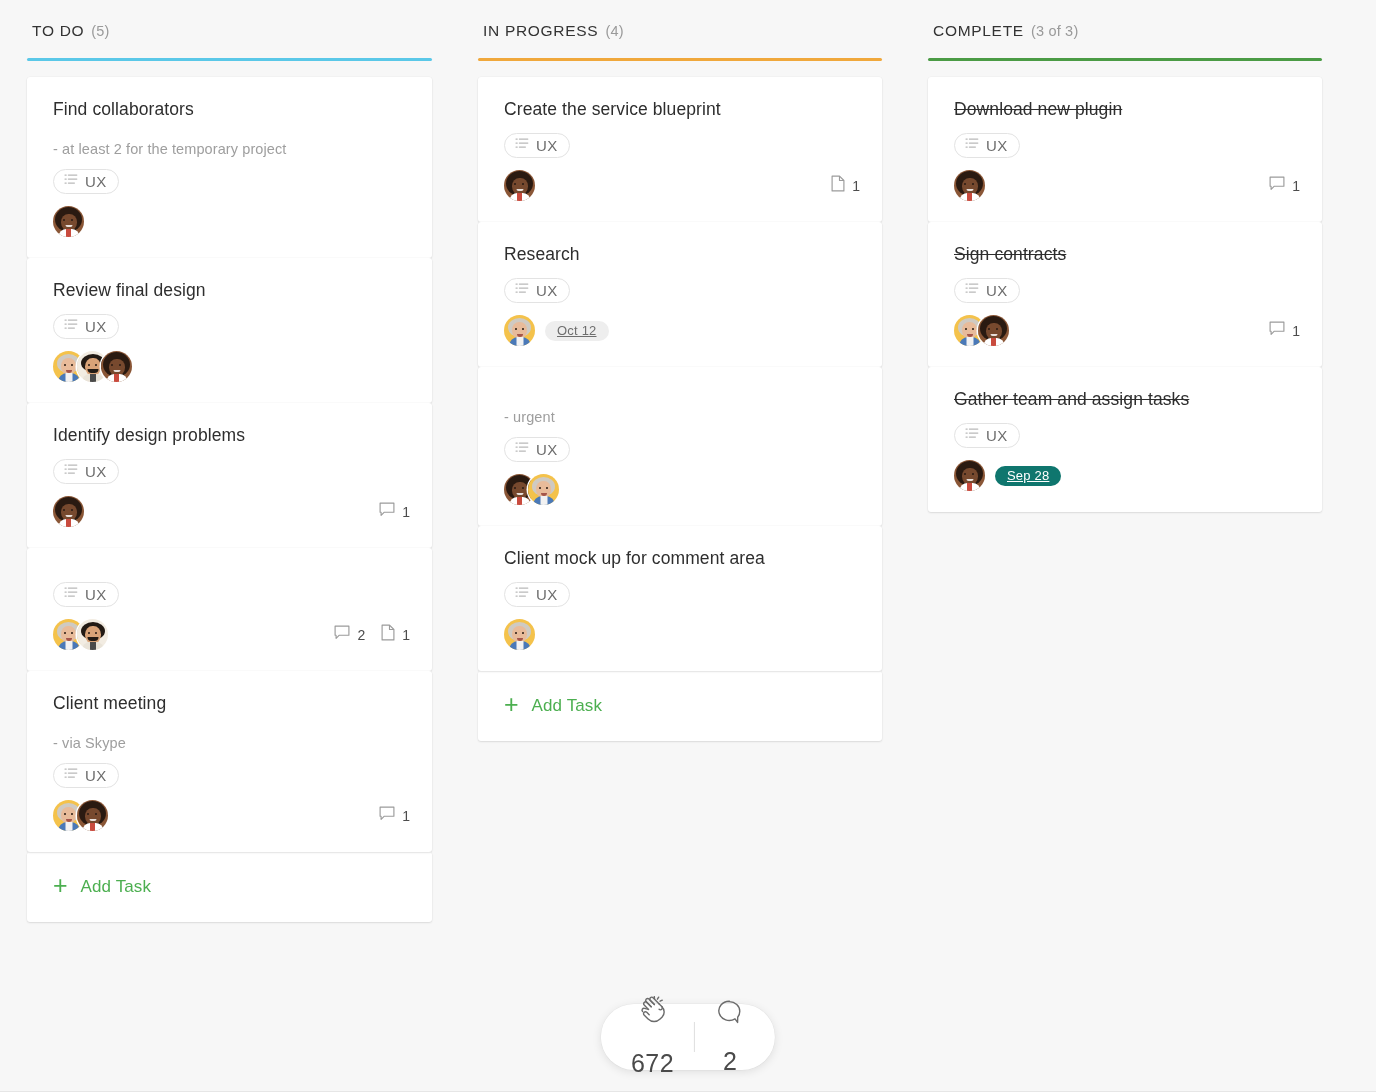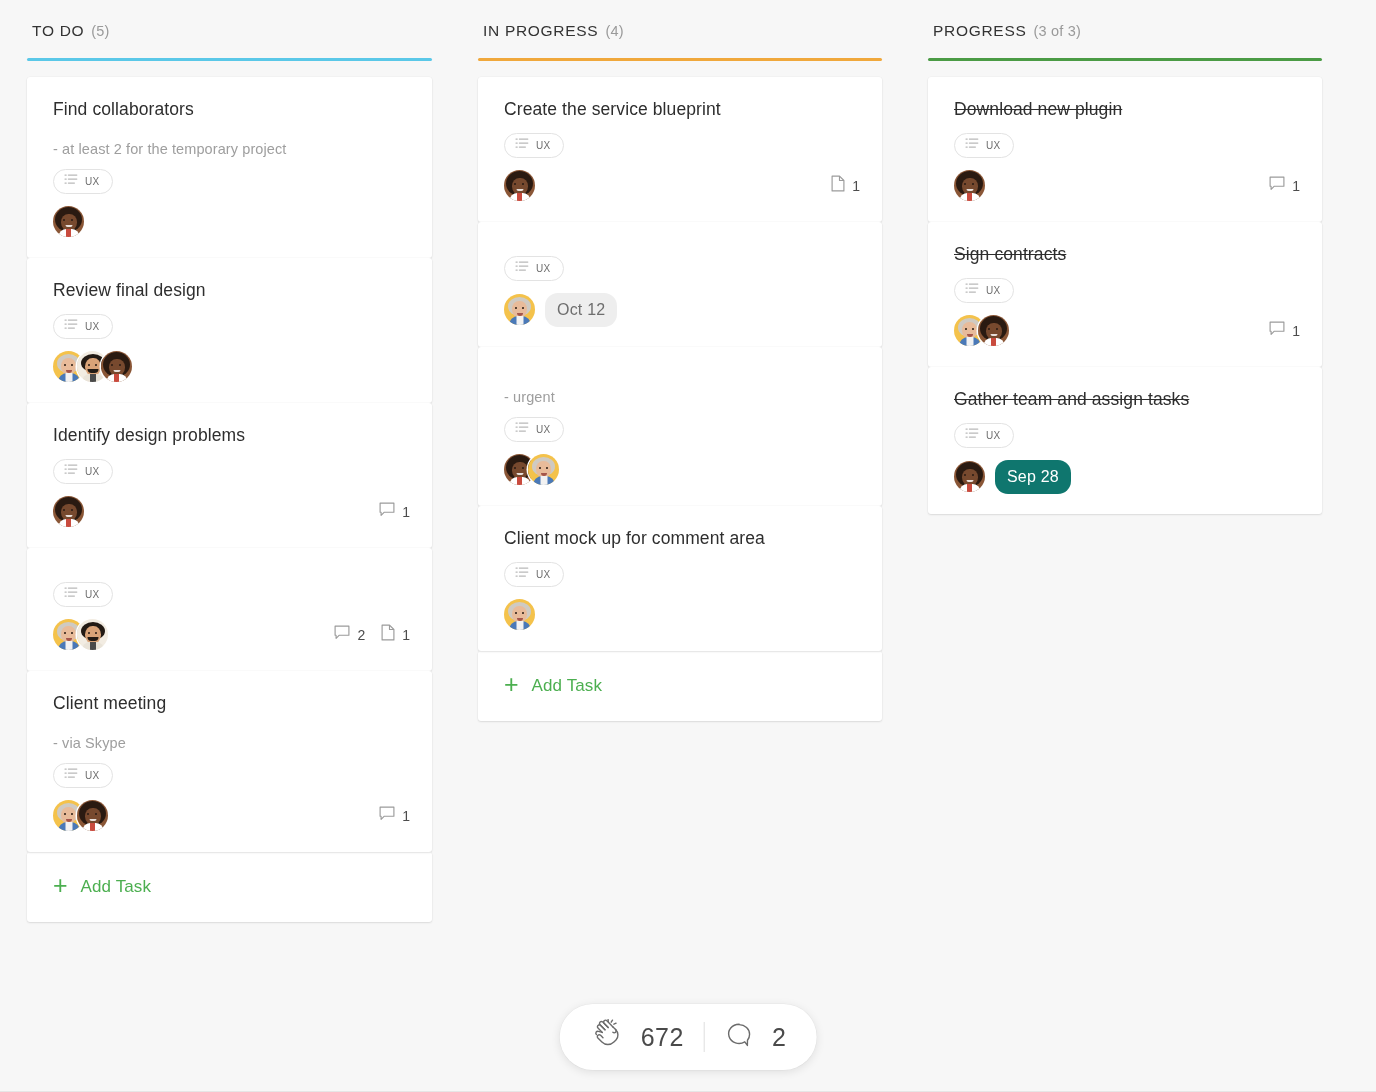--- a/index.html
+++ b/index.html
@@ -84,21 +84,21 @@
     align-items: center;
     gap: 7px;
     border: 1px solid #e3e3e3;
     border-radius: 13px;
     padding: 3px 12px 3px 10px;
     margin-top: 12px;
     background: #fff;
     height: 25px;
   }
   .tag-label {
-    font-size: 10px;
+    font-size: 15px;
     color: #6d6d6d;
     letter-spacing: 0.3px;
     text-align: right;
   }
 
   .card-footer {
     margin-top: 12px;
     display: flex;
     align-items: center;
     justify-content: space-between;
@@ -157,25 +157,26 @@
   .av-stache .body::after { content:""; position:absolute; left:50%; transform:translateX(-50%); top:0; width:6px; height:8px; background:#4a4a4a; }
   .av-stache .eyes i { top: 0; }
   .av-stache .eyes i:first-child { left: 10.5px; }
   .av-stache .eyes i:last-child { left: 18px; }
   .av-stache .stache { top: 17.5px; width: 11px; height: 4px; background: #221a14; }
 
   .date-pill {
     display: inline-flex;
     align-items: center;
     justify-content: center;
-    height: 34px;
+    height: 20px;
     padding: 0 12px;
     border-radius: 13px;
-    font-size: 16px;
+    font-size: 13px;
     letter-spacing: 0.2px;
+    text-decoration: underline;
   }
   .date-pill.normal { background: #eeeeee; color: #6e6e6e; }
   .date-pill.overdue { background: #0f766e; color: #ffffff; }
 
   .meta { display: flex; align-items: center; gap: 16px; }
   .meta-item { display: flex; align-items: center; gap: 7px; }
   .meta-num { font-size: 14px; color: #4c4c4c; }
 
   .addtask {
     background: #ffffff;
@@ -204,21 +205,21 @@
     bottom: 22px;
     background: #ffffff;
     border-radius: 33px;
     height: 66px;
     padding: 0 30px;
     display: flex;
     align-items: center;
     gap: 20px;
     box-shadow: 0 2px 10px rgba(0,0,0,0.10), 0 0 0 0.5px rgba(0,0,0,0.04);
   }
-  .reaction-item { display: flex; align-items: center; gap: 17px; }
+  .reaction-item { display: flex; align-items: center; gap: 17px; flex-direction: column; }
   .reaction-num { font-size: 25px; color: #4a4a4a; font-weight: 400; letter-spacing: 0.5px; }
   .reaction-div { width: 1px; height: 30px; background: #dedede; }
 
   .bottom-edge {
     position: absolute;
     left: 0; right: 0; bottom: 0;
     height: 1px;
     background: #e6e6e6;
   }
 </style>
@@ -487,21 +488,21 @@
             <div class="meta">
               <span class="meta-item">
                 <span><svg width="14" height="17" viewBox="0 0 14 17" fill="none" stroke="#9b9b9b" stroke-width="1.15" stroke-linejoin="round">
                     <path d="M1.1 1.1 h7.4 l4.4 4.4 v10.4 h-11.8 z"></path>
                     <path d="M8.5 1.1 v4.4 h4.4"></path>
                   </svg></span>
                 <span class="meta-num">1</span>
               </span>
             </div>
           </div></div>
-        <div class="card"><span class="tag">
+        <div class="card"><div class="card-title">Research</div><span class="tag">
             <span><svg width="14" height="13" viewBox="0 0 14 13" fill="none" stroke="#b9b9b9" stroke-width="1.25" stroke-linecap="round">
                 <path d="M1 2 h1.2"></path>
                 <path d="M4.4 2 h8.4"></path>
                 <path d="M1 6 h1.2"></path>
                 <path d="M4.4 6 h8.4"></path>
                 <path d="M1 10 h1.2"></path>
                 <path d="M4.4 10 h6"></path>
               </svg></span>
             <span class="tag-label">UX</span>
           </span><div class="card-footer">
@@ -591,21 +592,21 @@
             <div class="meta"></div>
           </div></div>
         <div class="addtask">
           <span class="plus">+</span>
           <span class="at-label">Add Task</span>
         </div>
       </div>
     </div>
     <div class="column col-right">
       <div class="col-head">
-        <span class="col-title">PROGRESS</span>
+        <span class="col-title">COMPLETE</span>
         <span class="col-count">(3 of 3)</span>
       </div>
       <div class="col-rule" style="background:#4b9b45"></div>
       <div class="cards">
         <div class="card done"><div class="card-title">Download new plugin</div><span class="tag">
             <span><svg width="14" height="13" viewBox="0 0 14 13" fill="none" stroke="#b9b9b9" stroke-width="1.25" stroke-linecap="round">
                 <path d="M1 2 h1.2"></path>
                 <path d="M4.4 2 h8.4"></path>
                 <path d="M1 6 h1.2"></path>
                 <path d="M4.4 6 h8.4"></path>

